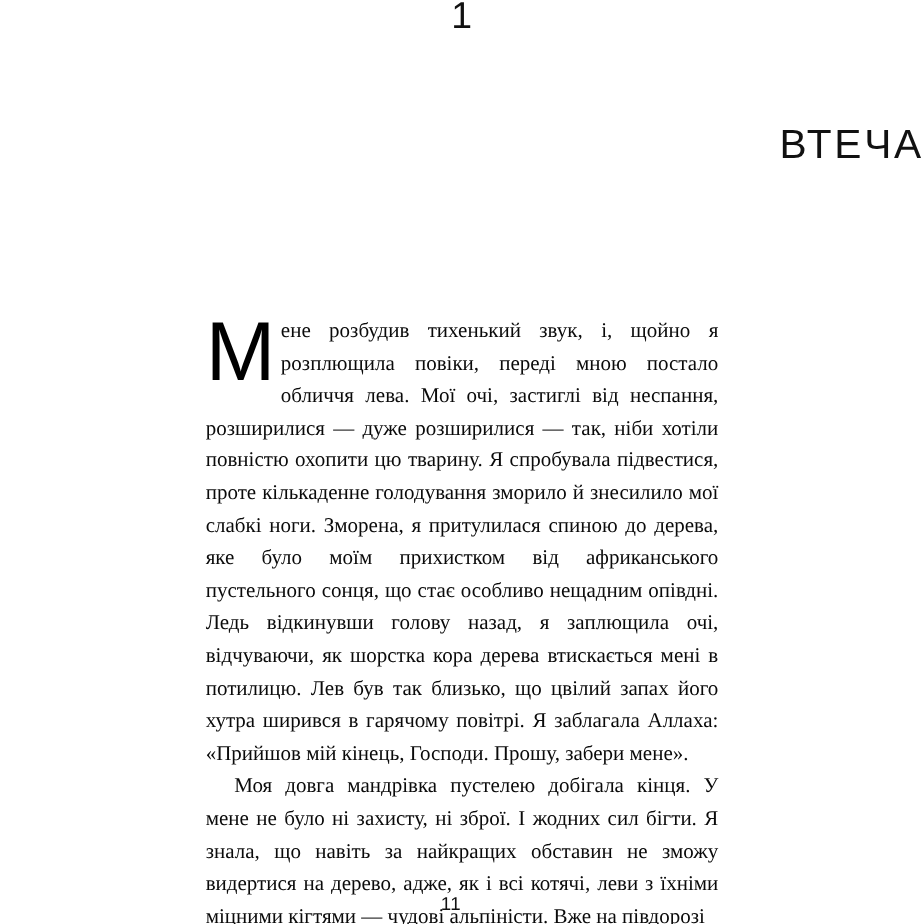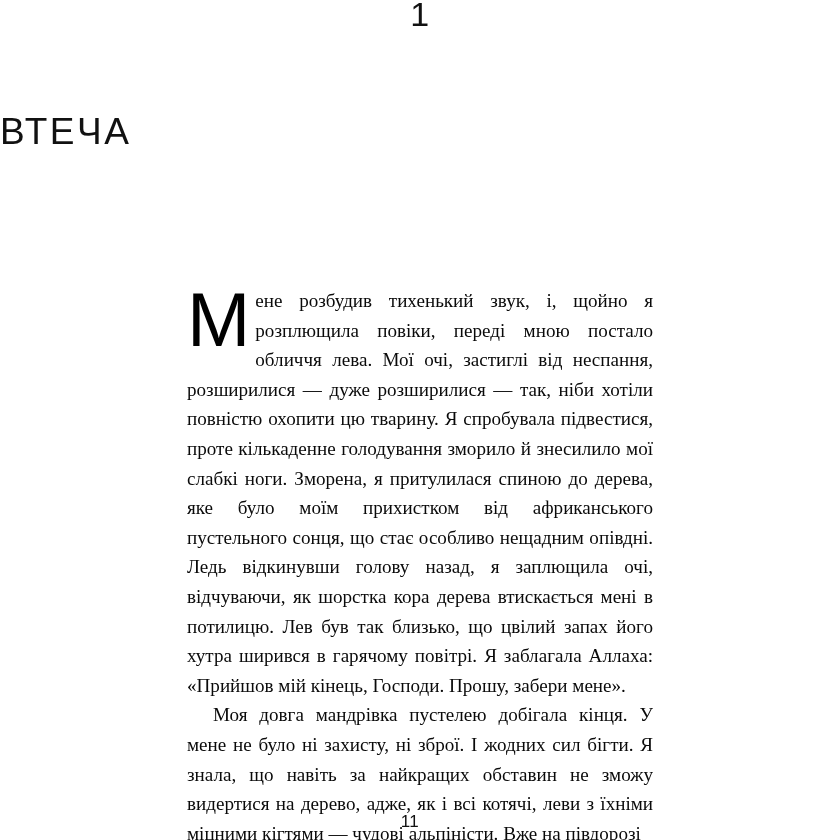--- a/index.html
+++ b/index.html
@@ -31,21 +31,21 @@
     color: #111111;
     line-height: 1.2;
   }
 
   
   .chapter-title {
     position: absolute;
     top: 86px;
     left: 0;
     width: 840px;
-    text-align: left;
+    text-align: right;
     font-family: "Liberation Sans", "DejaVu Sans", sans-serif;
     font-size: 37px;
     font-weight: 400;
     letter-spacing: 2.5px;
     color: #111111;
     line-height: 1.15;
   }
 
   
   .text-block {

